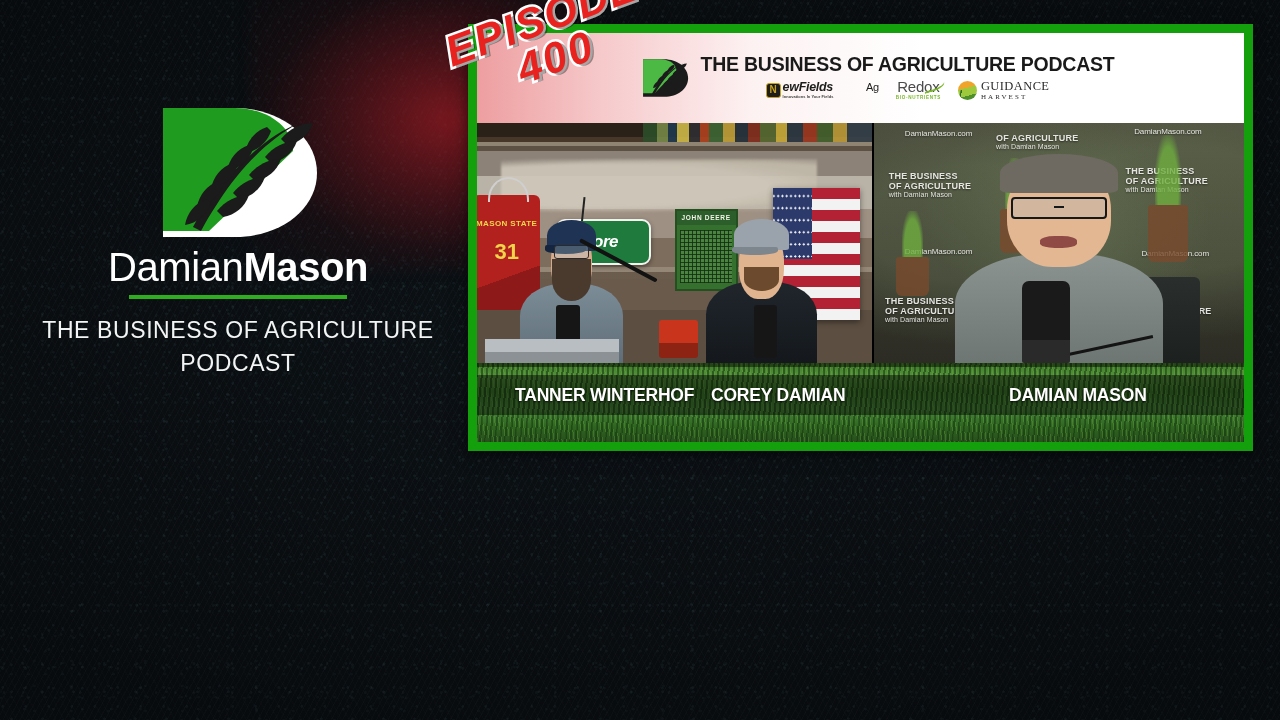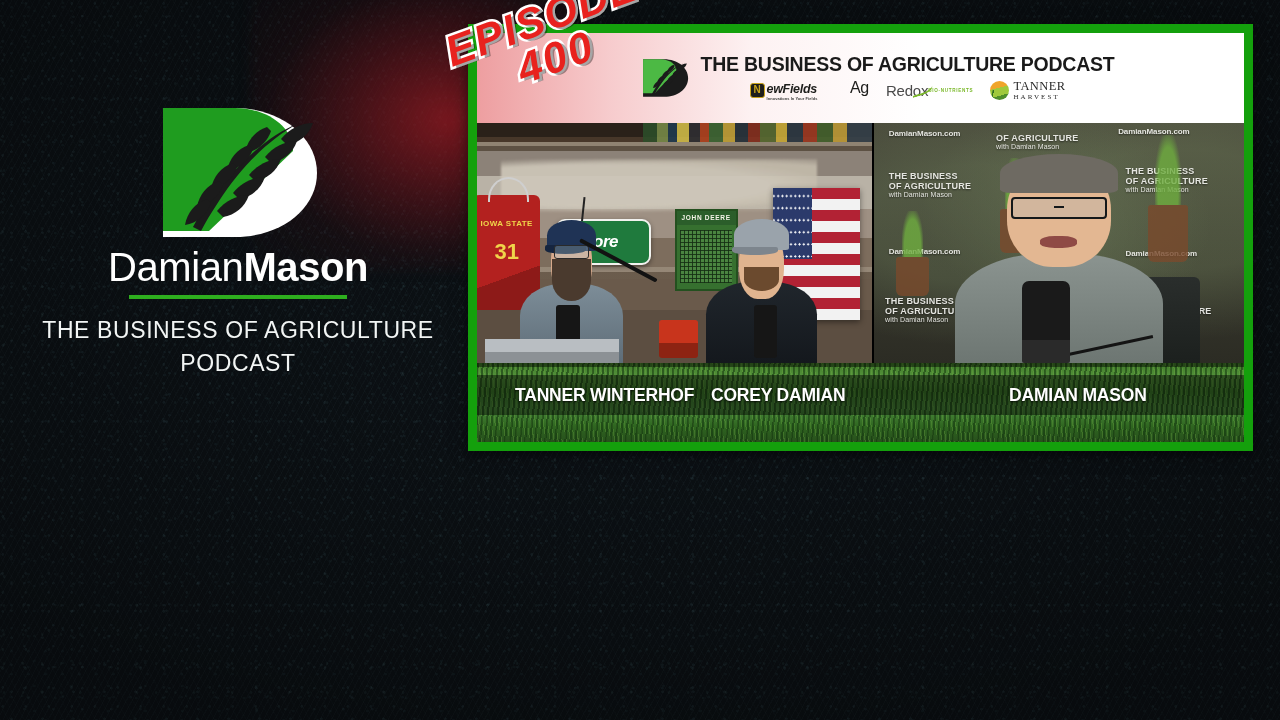--- a/index.html
+++ b/index.html
@@ -173,28 +173,28 @@
     border-radius:3px;
     display:flex; align-items:center; justify-content:center;
     font-size:10px; font-weight:700; color:#c8a21a; line-height:1;
     flex:0 0 auto;
   }
   .nf-txt { display:flex; flex-direction:column; line-height:1; }
   .nf-main {
     font-size:12.5px; font-weight:700; font-style:italic;
     color:#1d1d1b; white-space:nowrap; letter-spacing:-.3px;
   }
-  .nf-main .nf-ag { font-weight:400; font-style:normal; font-size:16px;margin-left:33px; }
+  .nf-main .nf-ag { font-weight:400; font-style:normal; font-size:11px;margin-left:33px; }
   .nf-sub {
     font-size:3.9px; font-weight:700; color:#3a3a38;
     letter-spacing:.1px; white-space:nowrap; margin-top:1.5px;
   }
 
   
-  .sp-redox { flex-direction:row; align-items:center; line-height:1; }
+  .sp-redox { flex-direction:column; align-items:center; line-height:1; }
   .rx-main {
     position:relative;
     font-size:15px; font-weight:400; color:#4a4a4a;
     letter-spacing:-.2px; white-space:nowrap;
   }
   .rx-swoosh {
     position:absolute; right:-5px; top:1px;
     width:22px; height:11px;
     border-bottom:2.2px solid #7ab829;
     border-right:0;
@@ -426,21 +426,21 @@
   .backdrop-block {
     position:absolute;
     color:#f2f2ee;
     line-height:1.12;
     white-space:nowrap;
     text-shadow:0 1px 2px rgba(0,0,0,.6);
     opacity:.92;
   }
   .bd-l1 { font-size:9px; font-weight:700; letter-spacing:.2px; }
   .bd-l2 { font-size:7px; font-weight:400; letter-spacing:.1px; }
-  .bd-url { font-size:8px; font-weight:700; letter-spacing:-.1px; }
+  .bd-url { font-size:8px; font-weight:400; letter-spacing:-.1px;margin-left:16px; }
   
   .pot {
     position:absolute;
     background:linear-gradient(180deg,#7a4a2c 0 100%);
     border-radius:3px 3px 6px 6px;
     opacity:.8;
   }
   .pot::before {
     content:""; position:absolute; left:18%; top:-120%;
     width:64%; height:120%;
@@ -658,21 +658,21 @@
                 <div class="rx-main">
                   <span>Redox</span>
                   <span class="rx-swoosh"></span>
                 </div>
                 <div class="rx-sub">BIO-NUTRIENTS</div>
               </div>
 
               <div class="sponsor sp-harvest">
                 <div class="hv-mark"></div>
                 <div class="hv-txt">
-                  <div class="hv-main">TANNER</div>
+                  <div class="hv-main">GUIDANCE</div>
                   <div class="hv-sub">HARVEST</div>
                 </div>
               </div>
 
             </div>
           </div>
         </div>
       </div>
 
       <div id="panels">
@@ -681,21 +681,21 @@
           <div id="panel-left-scene">
             <div id="wall-peel"></div>
             <div id="wall-ledge"></div>
 
             <div id="shelf">
               <div id="shelf-items"></div>
               <div id="shelf-board"></div>
             </div>
 
             <div id="jersey">
-              <div id="jersey-txt">IOWA STATE</div>
+              <div id="jersey-txt">MASON STATE</div>
               <div id="jersey-num">31</div>
             </div>
 
             <div id="sign-green">
               <span>lore</span>
             </div>
 
             <div id="sign-jd">
               <div id="sign-jd-label">JOHN DEERE</div>
               <div id="sign-jd-grate"></div>

